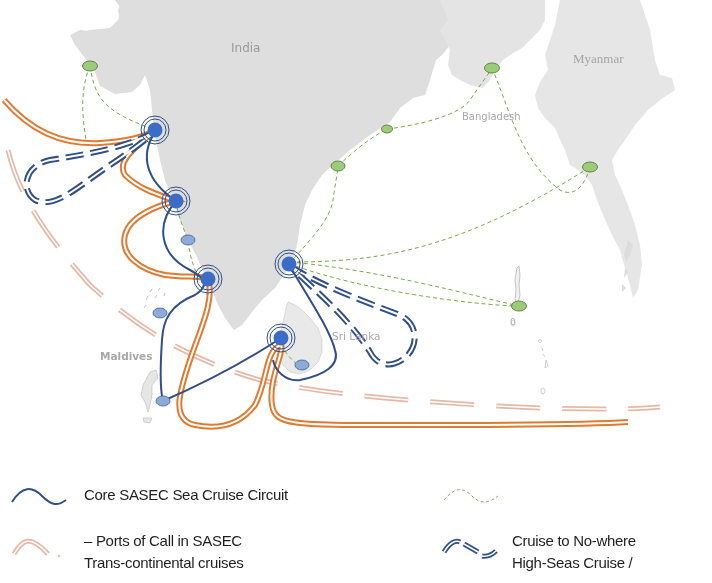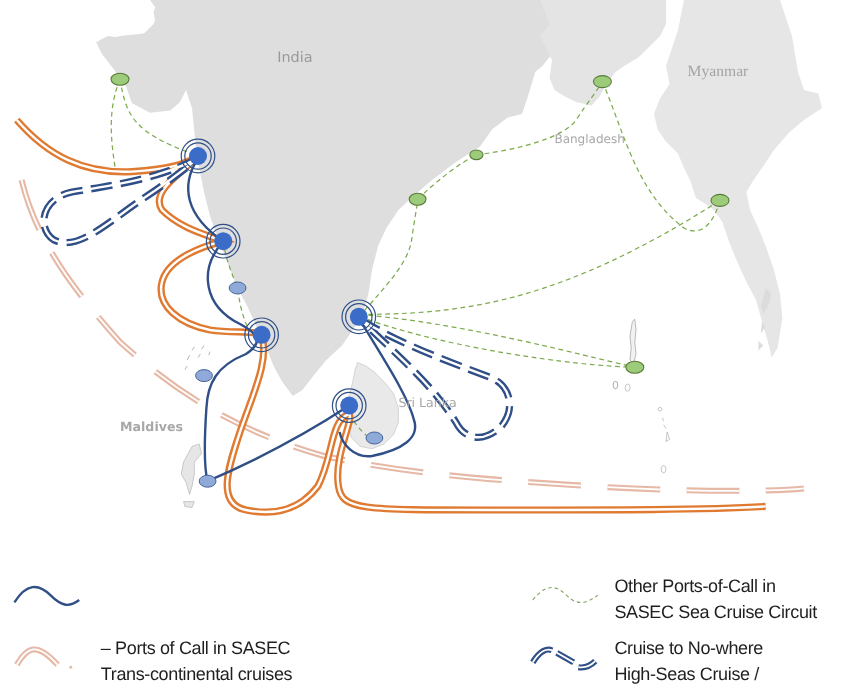--- a/index.html
+++ b/index.html
@@ -1,17 +1,17 @@
 <!DOCTYPE html>
 <html><head>
 <meta charset="utf-8">
 <style>
   html, body { margin:0; padding:0; background:#ffffff; }
   body { width:712px; height:583px; position:relative; overflow:hidden; font-family:"Liberation Sans", sans-serif; }
-  #map { position:absolute; left:0; top:0; width:640px; height:460px;padding-left:10px; }
+  #map { position:absolute; left:0; top:0; width:640px; height:460px; }
   .map-label { position:absolute; font-family:"DejaVu Sans", sans-serif; color:#9a9a9a; white-space:nowrap; }
   .lbl-india { left:231px; top:41px; font-size:12px; }
   .lbl-myanmar { left:573px; top:51px; font-size:13px; color:#a4a4a4;font-family:Liberation Serif, serif; }
   .lbl-bangladesh { left:462px; top:111px; font-size:10px; color:#a8a8a8; }
   .lbl-srilanka { left:332px; top:330px; font-size:10.5px; color:#a8a8a8; }
   .lbl-maldives { left:100px; top:350px; font-size:10.5px; color:#a8a8a8;font-weight:bold; }
   .lbl-zero { left:510px; top:317px; font-size:9px; color:#b0b0b0; }
   #legend { position:absolute; left:0; top:460px; width:712px; height:123px; }
   .legend-item { position:absolute; display:flex; align-items:flex-start; }
   .legend-swatch { width:60px; height:30px; flex:0 0 auto; }
@@ -169,42 +169,39 @@
   <div class="map-label lbl-srilanka">Sri Lanka</div>
   <div class="map-label lbl-maldives">Maldives</div>
   <div class="map-label lbl-zero">0</div>
 </div>
 
 <div id="legend">
   <div class="legend-item li-core">
     <svg class="legend-swatch" viewBox="0 0 60 30">
       <path d="M4,20 C14,4 24,4 34,14 C44,24 50,24 58,18" fill="none" stroke="#2f4f86" stroke-width="2"></path>
     </svg>
+    <div class="legend-text"><span>Core SASEC Sea Cruise Circuit</span></div>
   </div>
 
   <div class="legend-item li-trans">
     <svg class="legend-swatch" viewBox="0 0 60 30">
       <path d="M6,24 C14,10 22,4 40,24" fill="none" stroke="#e6b8a6" stroke-width="5"></path>
       <path d="M6,24 C14,10 22,4 40,24" fill="none" stroke="#ffffff" stroke-width="1.5"></path>
       <circle cx="51" cy="26" r="1.2" fill="#e6b8a6"></circle>
     </svg>
     <div class="legend-text">
       <div>– Ports of Call in  SASEC</div>
       <div>Trans-continental cruises</div>
     </div>
   </div>
 
   <div class="legend-item li-other">
     <svg class="legend-swatch" viewBox="0 0 60 30">
       <path d="M4,22 C14,10 22,8 32,18 C42,28 50,24 58,18" fill="none" stroke="#8aa86a" stroke-width="1" stroke-dasharray="3 2.5"></path>
     </svg>
-    <div class="legend-text">
-      <div>Other Ports-of-Call in</div>
-      <div>SASEC Sea Cruise Circuit</div>
-    </div>
   </div>
 
   <div class="legend-item li-high">
     <svg class="legend-swatch" viewBox="0 0 60 30">
       <path d="M4,22 C10,12 16,10 20,12" fill="none" stroke="#2f4f86" stroke-width="5"></path>
       <path d="M4,22 C10,12 16,10 20,12" fill="none" stroke="#ffffff" stroke-width="1.5"></path>
       <path d="M24,14 L38,22" fill="none" stroke="#2f4f86" stroke-width="5"></path>
       <path d="M24,14 L38,22" fill="none" stroke="#ffffff" stroke-width="1.5"></path>
       <path d="M42,26 C48,27 52,25 56,21" fill="none" stroke="#2f4f86" stroke-width="5"></path>
       <path d="M42,26 C48,27 52,25 56,21" fill="none" stroke="#ffffff" stroke-width="1.5"></path>

